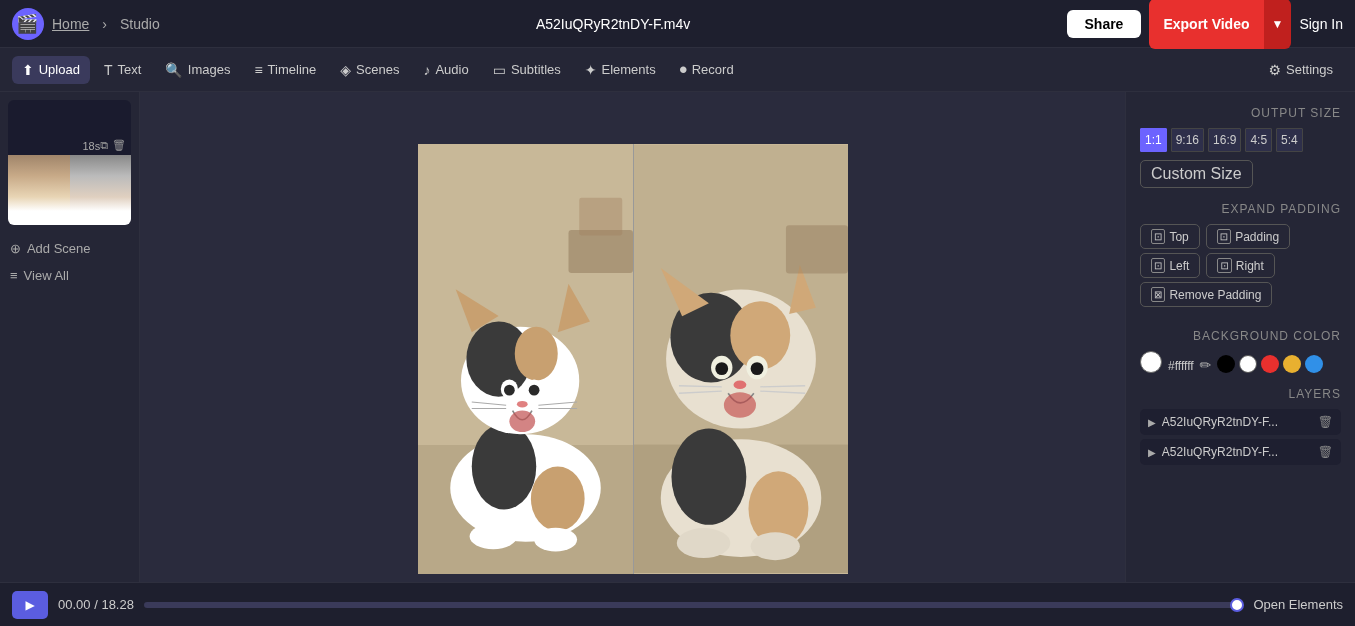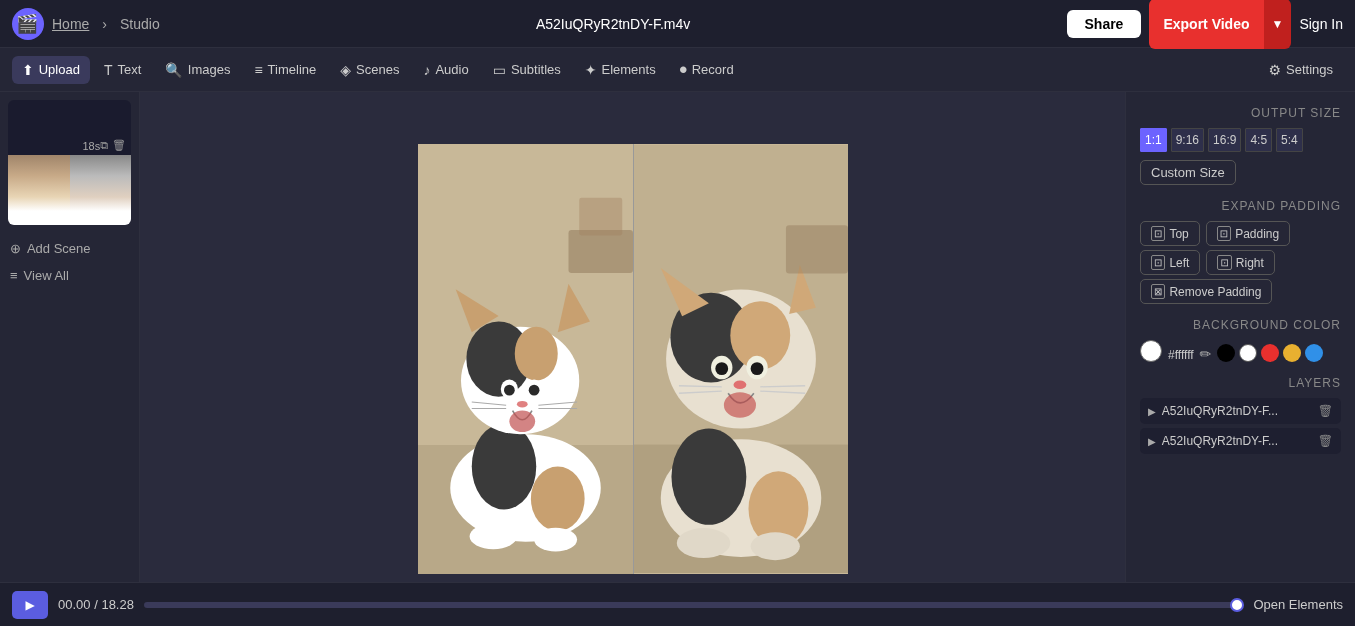--- a/index.html
+++ b/index.html
@@ -97,21 +97,21 @@
     }
     .panel-section-title:first-child { margin-top: 0; }
 
     .size-buttons { display: flex; gap: 4px; flex-wrap: wrap; margin-bottom: 6px; }
     .size-btn {
       padding: 4px 4px; border-radius: 1px; font-size: 12px; cursor: pointer;
       border: 1px solid #444; background: #2e2f4a; color: #ccc;
     }
     .size-btn.active { background: #6c63ff; border-color: #6c63ff; color: #fff; }
     .custom-size-btn {
-      padding: 4px 10px; border-radius: 5px; font-size: 13px; cursor: pointer;
+      padding: 4px 10px; border-radius: 5px; font-size: 16px; cursor: pointer;
       border: 1px solid #555; background: transparent; color: #ccc; margin-top: 2px;
     }
 
     .padding-buttons { display: flex; gap: 6px; flex-wrap: wrap; margin-bottom: 4px; }
     .padding-btn {
       display: flex; align-items: center; gap: 4px;
       padding: 4px 10px; border-radius: 5px; font-size: 12px; cursor: pointer;
       border: 1px solid #555; background: transparent; color: #ccc;
     }
     .padding-btn-icon { font-size: 10px; border: 1px solid #888; padding: 1px 2px; border-radius: 2px; }
@@ -379,21 +379,21 @@
         <span class="padding-btn-icon">⊡</span>
         <span>Right</span>
       </button>
     </div>
     <button class="remove-padding-btn">
       <span class="padding-btn-icon">⊠</span>
       <span>Remove Padding</span>
     </button>
 
     
-    <div class="panel-section-title" style="margin-top:14px;padding-left:16px;">BACKGROUND COLOR</div>
+    <div class="panel-section-title" style="margin-top:22px;padding-left:16px;">BACKGROUND COLOR</div>
     <div class="bg-color-row">
       <div class="bg-color-swatch"></div>
       <span class="bg-color-value">#ffffff</span>
       <span class="bg-color-picker">✏</span>
       <div class="color-swatches">
         <div class="color-swatch" style="background:#000;"></div>
         <div class="color-swatch" style="background:#fff; border:1px solid #555;"></div>
         <div class="color-swatch" style="background:#e8302e;"></div>
         <div class="color-swatch" style="background:#e8b030;"></div>
         <div class="color-swatch" style="background:#3090e8;"></div>

